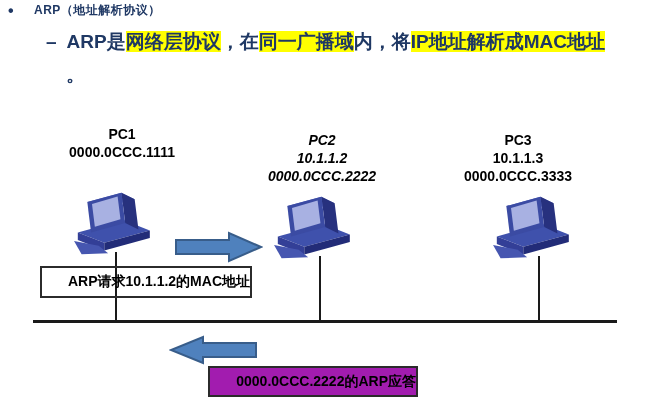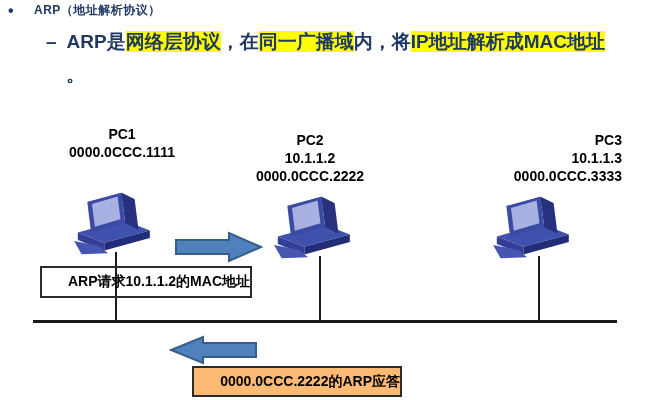--- a/index.html
+++ b/index.html
@@ -23,46 +23,46 @@
   
   .pc-icon{position:absolute;width:95px;height:72px;z-index:2;}
   .arrow{position:absolute;z-index:3;}
   .arrow polygon{fill:#4F81BD;stroke:#385D8A;stroke-width:2;stroke-linejoin:miter;}
   
   .msgbox{
     position:absolute;border:2px solid #2B2B2B;display:flex;align-items:center;justify-content:flex-end;
     color:#000;font-size:14px;z-index:2;white-space:nowrap;
   }
   .msgbox.request{left:40px;top:266px;width:208px;height:28px;background:transparent;}
-  .msgbox.reply{left:192px;top:366px;width:206px;height:27px;background:#fdba74;}
+  .msgbox.reply{left:208px;top:366px;width:206px;height:27px;background:#a21caf;}
   .msgbox span{position:relative;z-index:3;}
 </style>
 </head>
 <body>
 
 <div class="slide">
 
   <span class="bullet">•</span>
   <span class="title">ARP（地址解析协议）</span>
 
   <div class="subline">
     <span class="dash">–</span><span>ARP是</span><mark class="hl">网络层协议</mark><span>，在</span><mark class="hl">同一广播域</mark><span>内，将</span><mark class="hl">IP地址解析成MAC地址</mark>
   </div>
   <div class="period">。</div>
 
   <div class="pc-label" style="left:32px;top:125px;">
     <div>PC1</div>
     <div>0000.0CCC.1111</div>
   </div>
-  <div class="pc-label" style="left:220px;top:131px;">
+  <div class="pc-label" style="left:232px;top:131px;font-style:italic;">
     <div>PC2</div>
     <div>10.1.1.2</div>
     <div>0000.0CCC.2222</div>
   </div>
-  <div class="pc-label" style="left:442px;top:131px;text-align:right;">
+  <div class="pc-label" style="left:428px;top:131px;">
     <div>PC3</div>
     <div>10.1.1.3</div>
     <div>0000.0CCC.3333</div>
   </div>
 
   <div class="vline" style="left:115px;top:252px;height:70px;"></div>
   <div class="vline" style="left:319px;top:256px;height:66px;"></div>
   <div class="vline" style="left:538px;top:256px;height:66px;"></div>
   <div class="bus"></div>
 

